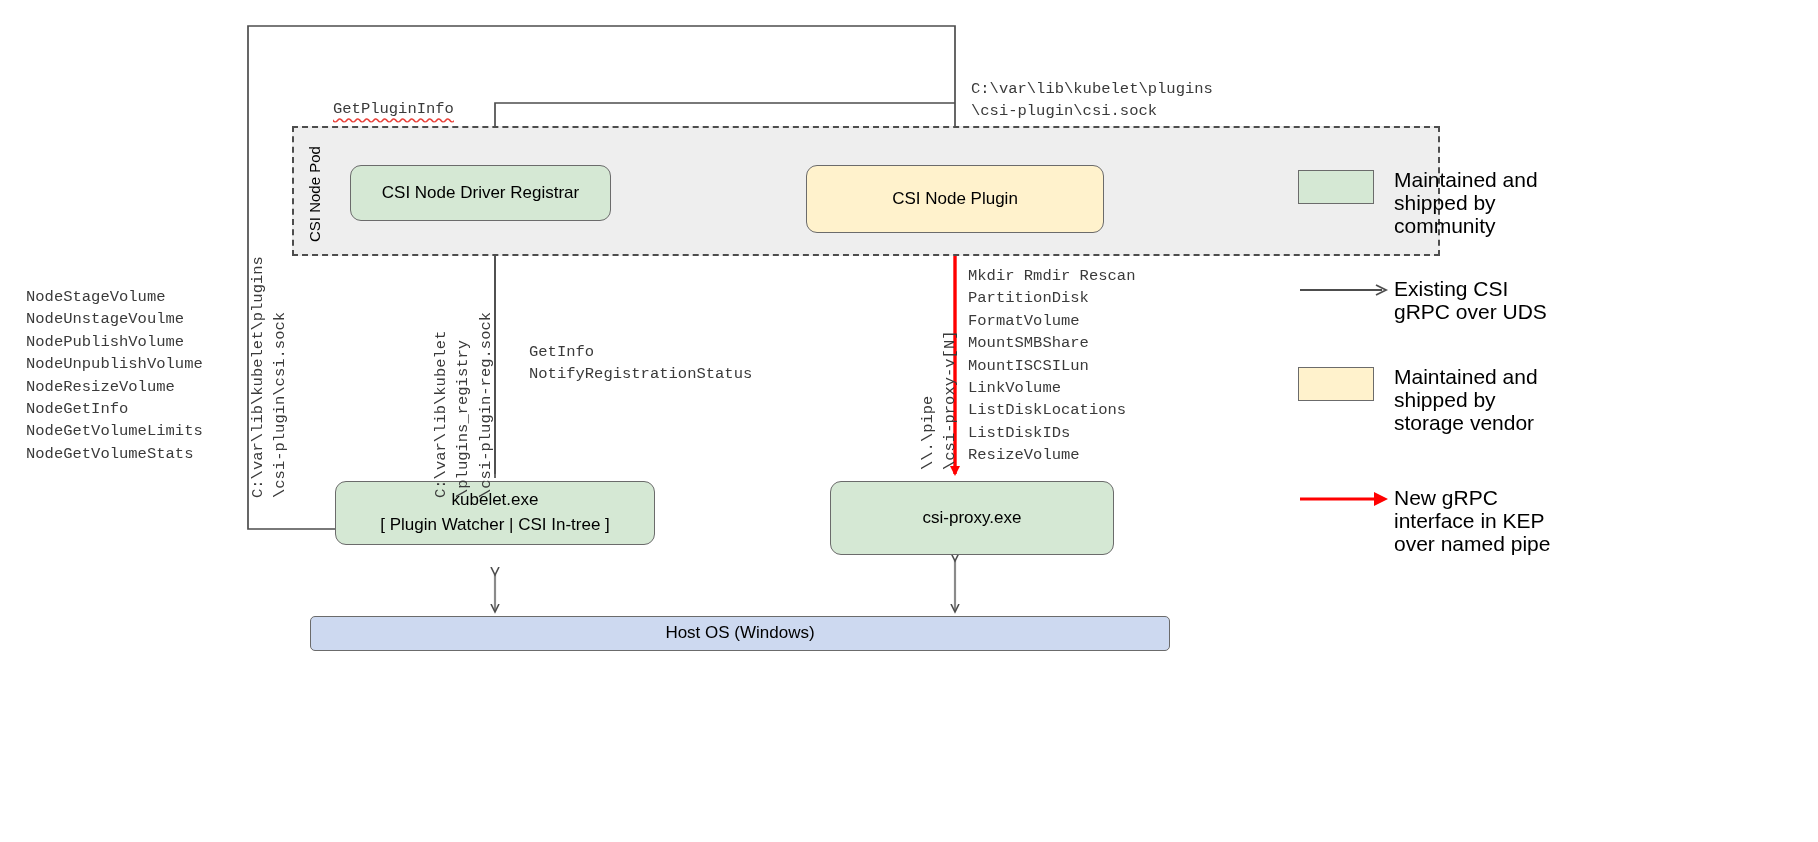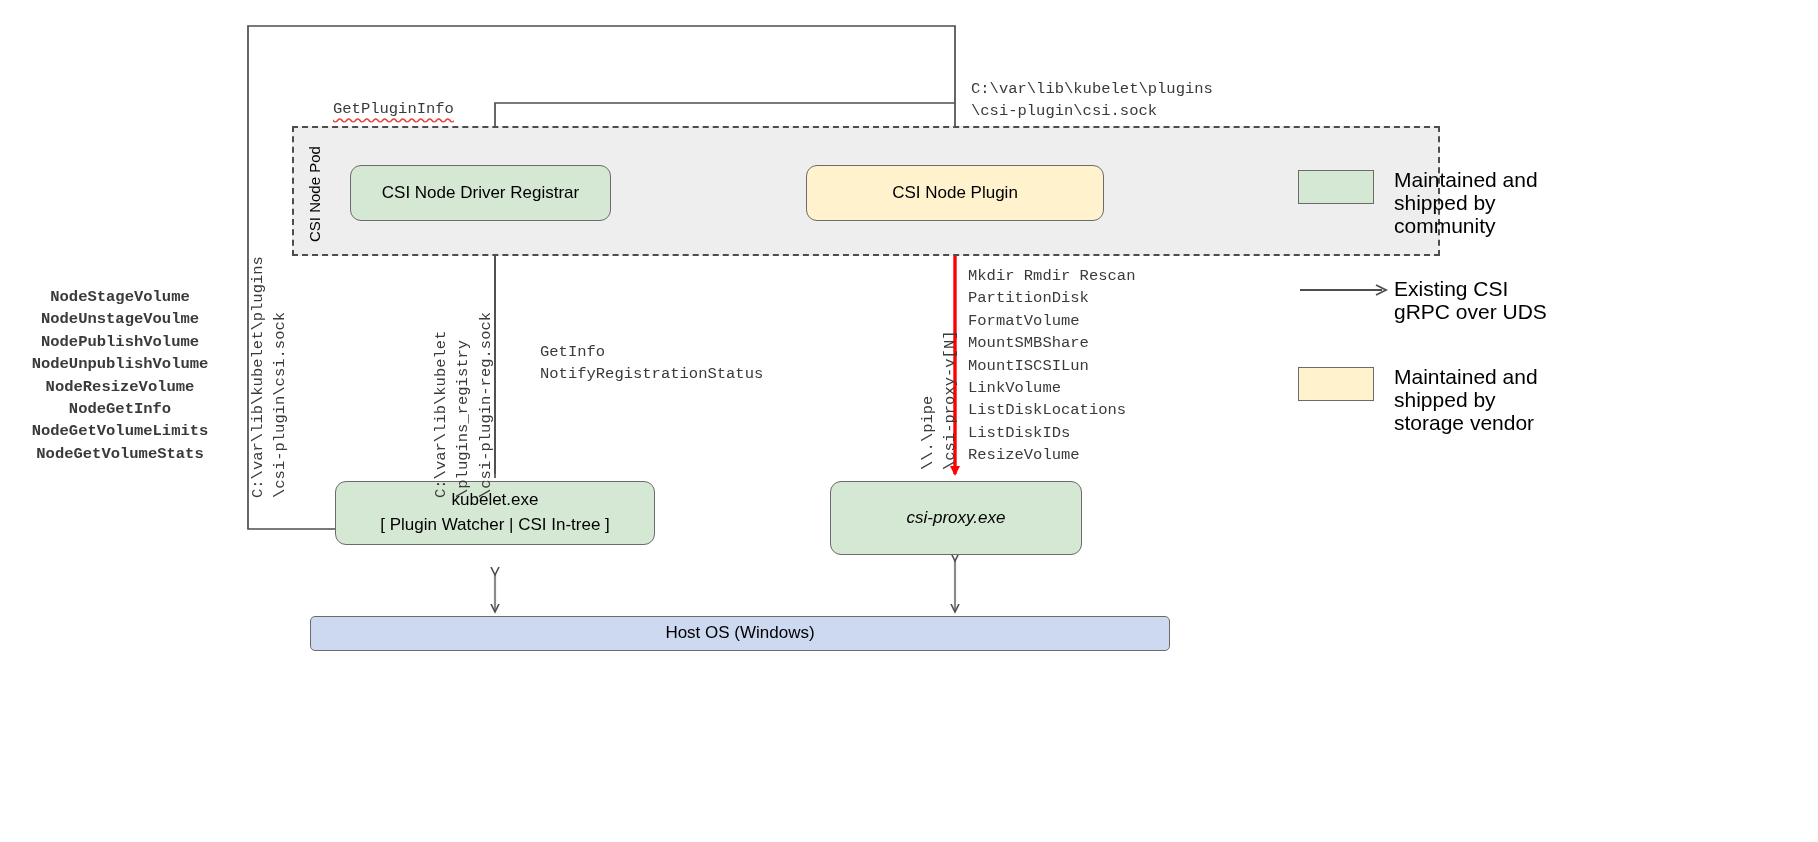--- a/index.html
+++ b/index.html
@@ -17,35 +17,35 @@
 
   
   .box{position:absolute;box-sizing:border-box;border:1.6px solid #6b6b6b;
        border-radius:11px;display:flex;flex-direction:column;align-items:center;
        justify-content:center;text-align:center;font-size:17px;line-height:1.45;}
   .green{background:#d5e8d4;}
   .yellow{background:#fff2cc;}
   .blue{background:#cdd9f0;border-radius:5px;}
 
   #registrar{left:350px;top:165px;width:261px;height:56px;}
-  #nodeplugin{left:806px;top:165px;width:298px;height:56px;}
+  #nodeplugin{left:806px;top:165px;width:298px;height:68px;}
   #kubelet{left:335px;top:481px;width:320px;height:64px;}
-  #csiproxy{left:830px;top:481px;width:252px;height:74px;font-style:italic;}
+  #csiproxy{left:830px;top:481px;width:284px;height:74px;}
   #hostos{left:310px;top:616px;width:860px;height:35px;}
 
   
   .txt{position:absolute;white-space:pre;}
   .t-mono{font-family:"Liberation Mono",monospace;font-size:15.5px;
           line-height:22.4px;color:#3a3a3a;}
 
   #getplugininfo{left:333px;top:98px;text-decoration:underline wavy #e8413a;
                  text-underline-offset:4px;}
   #sockpath-plugin{left:971px;top:78px;}
-  #nodeapis{left:12px;top:286px;text-align:center;width:216px;font-weight:bold;}
-  #kubeletapis{left:540px;top:341px;}
+  #nodeapis{left:26px;top:286px;text-align:left;width:216px;}
+  #kubeletapis{left:529px;top:341px;}
   #proxyapis{left:968px;top:265px;}
 
   
   .vtxt{position:absolute;font-family:"Liberation Mono",monospace;font-size:15.5px;
         line-height:22.4px;color:#3a3a3a;white-space:pre;
         writing-mode:vertical-rl;transform:rotate(180deg);
         transform-origin:center;text-align:left;}
   #vpath1{left:247px;top:272px;height:226px;}
   #vpath2{left:430px;top:288px;height:210px;}
   #vpath3{left:917px;top:274px;height:196px;}
@@ -182,16 +182,25 @@
       <div class="leg-text">Existing CSI gRPC over UDS</div>
     </div>
 
     <div class="leg-row" style="margin-top:42px;">
       <div class="leg-key">
         <div class="swatch" style="background:#fff2cc"></div>
       </div>
       <div class="leg-text">Maintained and shipped by storage vendor</div>
     </div>
 
+    <div class="leg-row" style="margin-top:52px;">
+      <div class="leg-key">
+        <svg class="arrowkey" viewBox="0 0 96 22">
+          <path d="M2,11 L80,11" stroke="#ff0000" stroke-width="3.2" fill="none"></path>
+          <path d="M76,4 L90,11 L76,18 z" fill="#ff0000"></path>
+        </svg>
+      </div>
+      <div class="leg-text">New gRPC interface in KEP over named pipe</div>
+    </div>
 
   </div>
 
 </div>
 
 </body></html>

